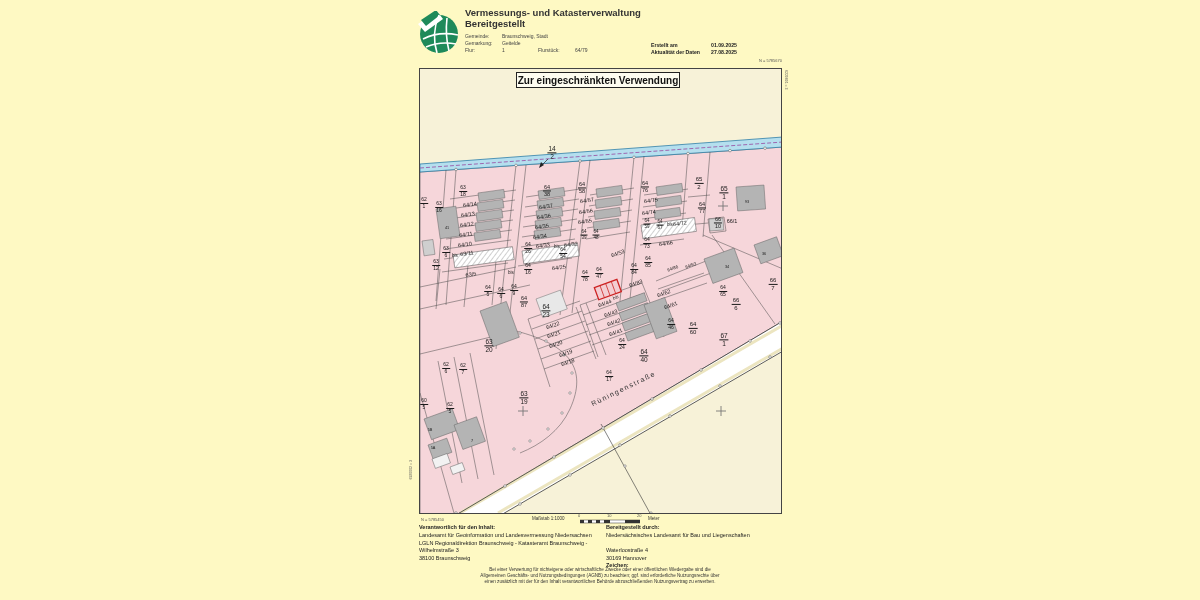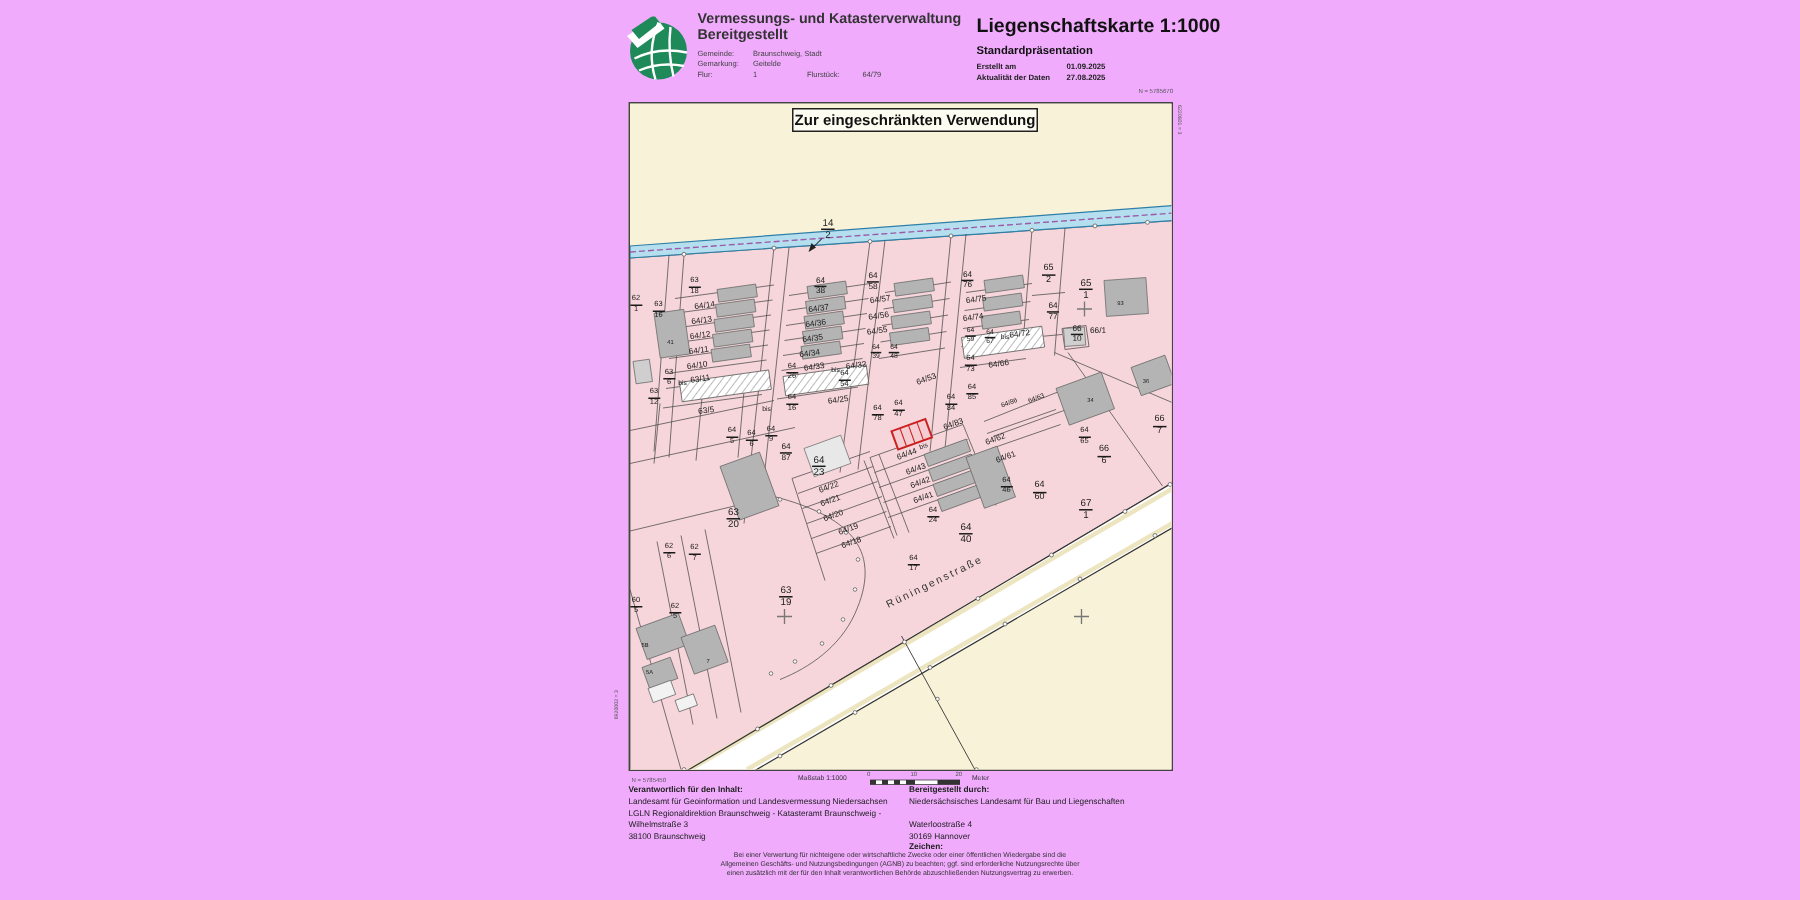--- a/index.html
+++ b/index.html
@@ -1,40 +1,40 @@
 <!DOCTYPE html>
 <html style="--pink: #f6d6da; --water: #b5dfee; --cream: #f7f2d8; --red: #cc2020; --bld: #b4b4b4;"><head>
 <meta charset="utf-8">
 <style>
   :root{
     --pink:#f6d6da; --cream:#f7f2d8; --water:#b5dfee; --waterline:#2f7fa8;
     --red:#cc2020; --bld:#b4b4b4; --bldline:#6a6a6a; --ink:#222; --line:#4a4a4a;
   }
   *{margin:0;padding:0;box-sizing:border-box;}
   body{background:#fff;font-family:"Liberation Sans",sans-serif;}
-  .page{position:relative;width:1200px;height:600px;background:#f0abfc;overflow:hidden;}
+  .page{position:relative;width:1200px;height:600px;background:#fef9c3;overflow:hidden;}
 
   
   .logo{position:absolute;left:417px;top:11px;width:42px;height:44px;}
   .org{position:absolute;left:465px;top:8px;font-size:9.5px;font-weight:bold;color:#333;line-height:1.15;}
   .meta{position:absolute;left:465px;top:33px;font-size:5px;color:#444;line-height:1.4;}
   .meta .row{display:flex;}
   .meta .lab{width:37px;}
   .meta .val{width:36px;}
   .titleblock{position:absolute;left:651px;top:9px;color:#111;}
   .titleblock .t1{font-size:13px;font-weight:bold;}
   .titleblock .t2{font-size:7.5px;font-weight:bold;margin-top:5px;}
   .dates{position:absolute;left:651px;top:42px;font-size:5.2px;font-weight:bold;color:#222;line-height:1.25;}
   .dates .row{display:flex;}
   .dates .lab{width:60px;}
 
   
   .map{position:absolute;left:419px;top:68px;width:363px;height:446px;border:1px solid #444;background:var(--cream);overflow:hidden;}
   .map svg{position:absolute;left:0;top:0;}
-  .notice{position:absolute;left:108px;top:3px;width:164px;height:16px;border:1.3px solid #222;background:#fdfcf0;
+  .notice{position:absolute;left:96px;top:3px;width:164px;height:16px;border:1.3px solid #222;background:#fdfcf0;
           display:flex;align-items:center;justify-content:center;font-size:10px;font-weight:600;color:#111;white-space:nowrap;}
   .mlabels{position:absolute;left:0;top:0;width:100%;height:100%;}
   .mlabel{position:absolute;font-size:5.5px;color:#1a1a1a;white-space:nowrap;transform:translate(-50%,-50%);line-height:1;}
   .mlabel.frac{display:inline-flex;flex-direction:column;align-items:center;line-height:1.1;}
   .mlabel.frac .num{border-bottom:0.5px solid #1a1a1a;padding:0 1px;}
   .street{position:absolute;left:168px;top:316px;font-size:7px;letter-spacing:1.5px;color:#333;transform:rotate(-26deg);white-space:nowrap;}
 
   
   .tiny{position:absolute;font-size:4px;color:#555;white-space:nowrap;}
   .vert{writing-mode:vertical-rl;font-size:3.5px;}
@@ -74,24 +74,20 @@
     <div class="row">
         <span class="lab">Gemarkung:</span>
         <span>Geitelde</span>
       </div>
     <div class="row">
         <span class="lab">Flur:</span>
         <span class="val">1</span>
         <span class="lab">Flurstück:</span>
         <span>64/79</span>
       </div>
-  </div>
-  <div class="titleblock">
-    <div class="t1">Liegenschaftskarte 1:1000</div>
-    <div class="t2">Standardpräsentation</div>
   </div>
   <div class="dates">
     <div class="row">
         <span class="lab">Erstellt am</span>
         <span>01.09.2025</span>
       </div>
     <div class="row">
         <span class="lab">Aktualität der Daten</span>
         <span>27.08.2025</span>
       </div>

